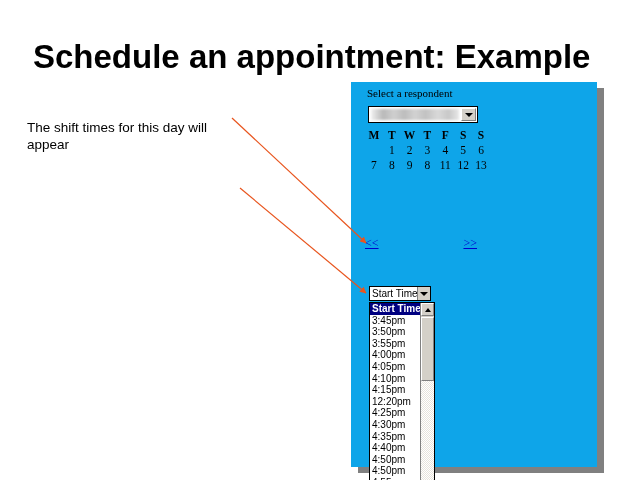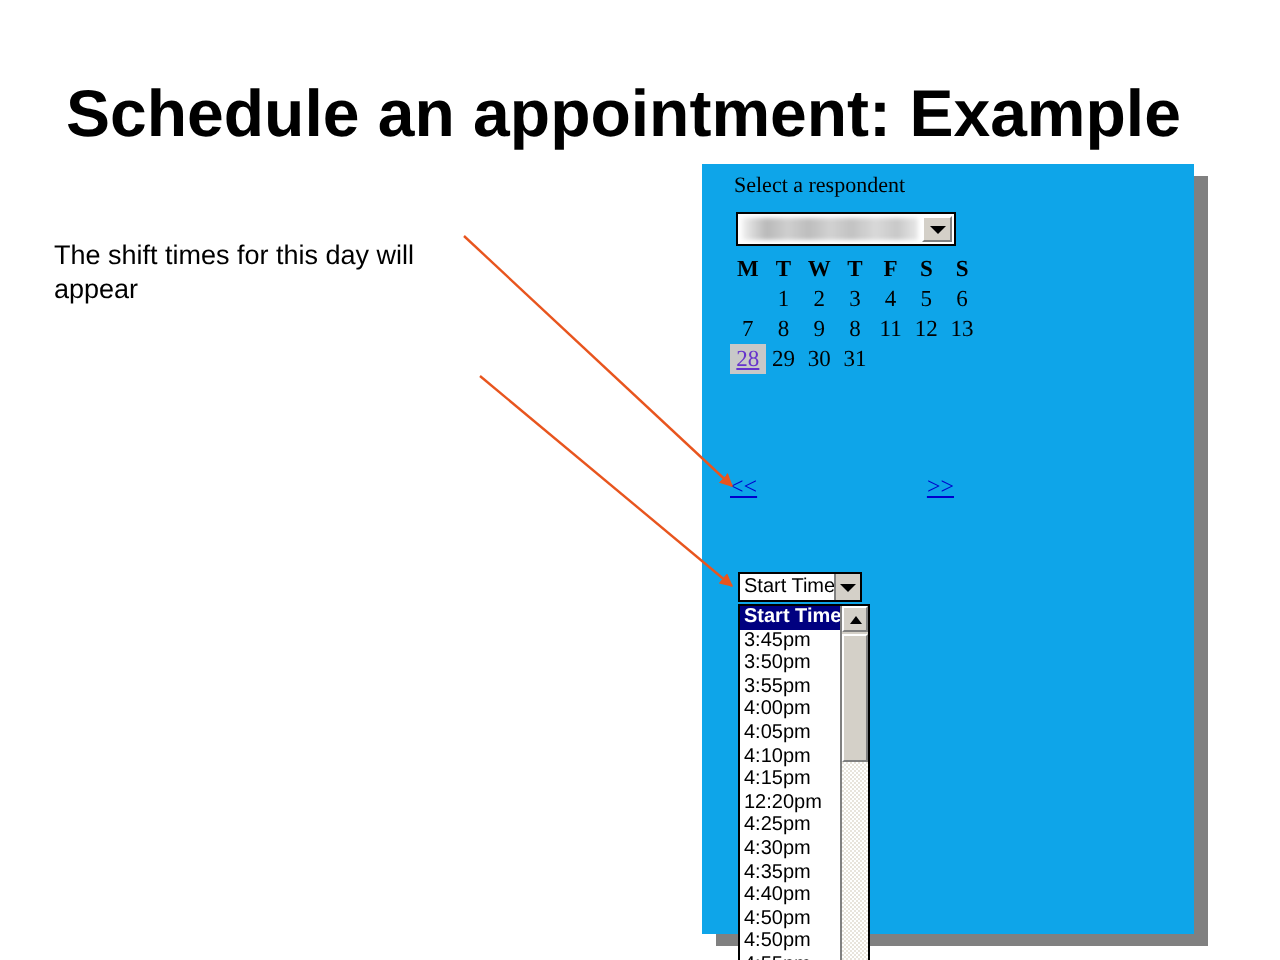--- a/index.html
+++ b/index.html
@@ -365,29 +365,20 @@
           </tr>
           <tr>
             <td>7</td>
             <td>8</td>
             <td>9</td>
             <td>8</td>
             <td>11</td>
             <td>12</td>
             <td>13</td>
           </tr>
-          <tr>
-            <td class="sel"><span>28</span></td>
-            <td>29</td>
-            <td>30</td>
-            <td>31</td>
-            <td></td>
-            <td></td>
-            <td></td>
-          </tr>
         </tbody>
       </table>
     </div>
 
     <div id="cal-nav">
       <span class="cal-nav-link">&lt;&lt;</span>
       <span class="cal-nav-link">&gt;&gt;</span>
     </div>
 
 

